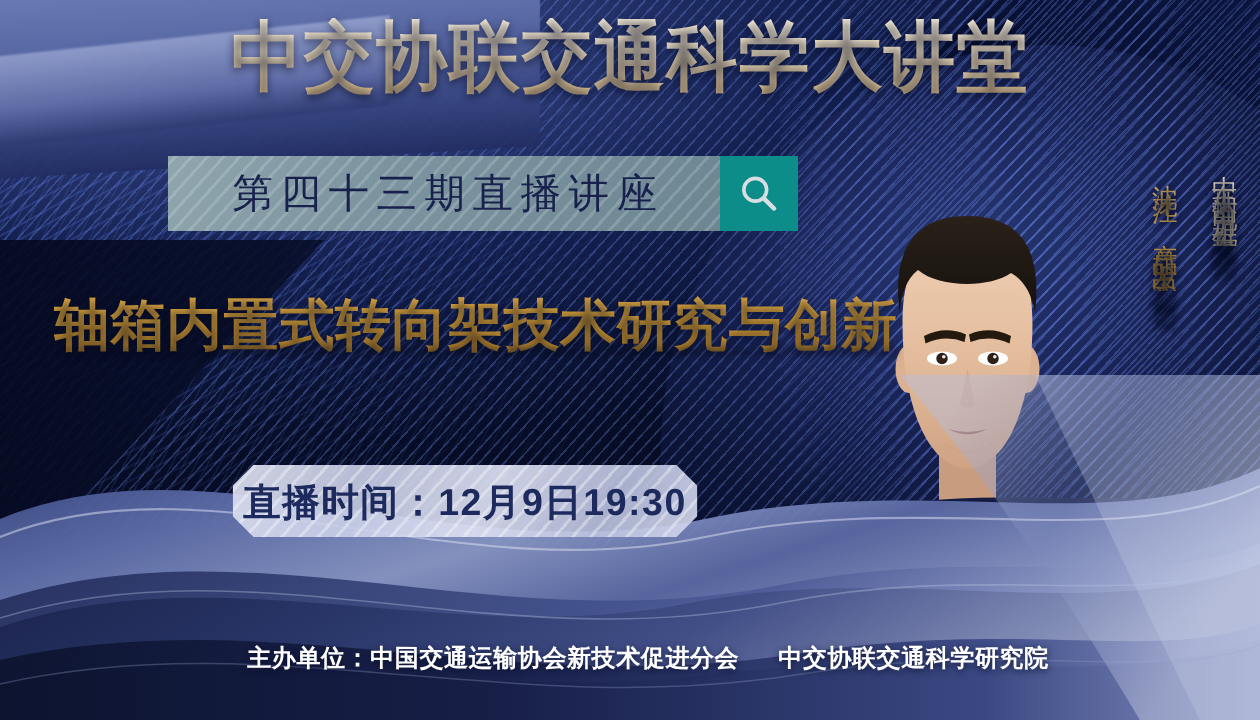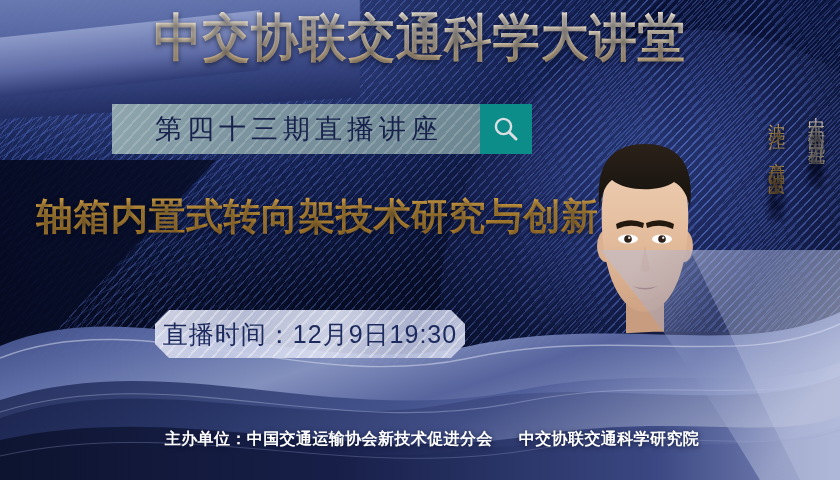--- a/index.html
+++ b/index.html
@@ -169,31 +169,33 @@
   
   .topic{
     position:absolute;left:36px;top:192px;
     font-size:37px;font-weight:700;letter-spacing:.5px;
     color:#c8912e;
     background:linear-gradient(180deg,#e0ab4a 0%,#cf9a34 48%,#b8822a 100%);
     -webkit-background-clip:text;background-clip:text;
     -webkit-text-fill-color:transparent;
     white-space:nowrap;
     text-shadow:0 2px 5px rgba(3,7,26,.5);
+    text-decoration:underline;
   }
 
   
   .timepill{
     position:absolute;left:155px;top:310px;
     width:310px;height:48px;
     display:flex;align-items:center;justify-content:center;
     clip-path:polygon(14px 0, calc(100% - 14px) 0, 100% 14px, 100% calc(100% - 14px), calc(100% - 14px) 100%, 14px 100%, 0 calc(100% - 14px), 0 14px);
     background:linear-gradient(118deg, rgba(222,225,240,.92) 0%, rgba(200,206,230,.9) 28%, rgba(218,222,240,.93) 55%, rgba(186,193,222,.9) 80%, rgba(210,215,236,.92) 100%);
     box-shadow:0 2px 10px rgba(4,8,28,.5);
     overflow:hidden;
+    font-weight:bold;
   }
   .timepill::after{
     content:"";position:absolute;inset:0;
     background:repeating-linear-gradient(
       -48deg,
       rgba(255,255,255,0) 0px,
       rgba(255,255,255,0) 7px,
       rgba(255,255,255,.34) 7px,
       rgba(255,255,255,.34) 9px);
     pointer-events:none;

